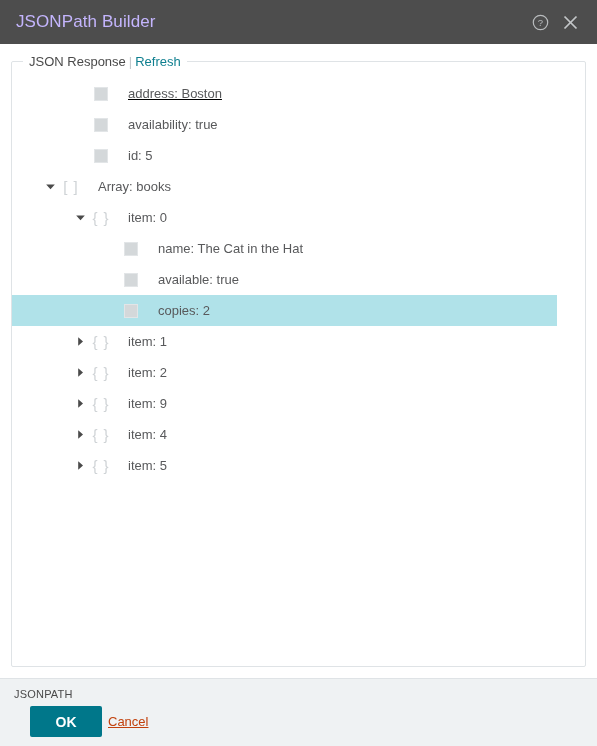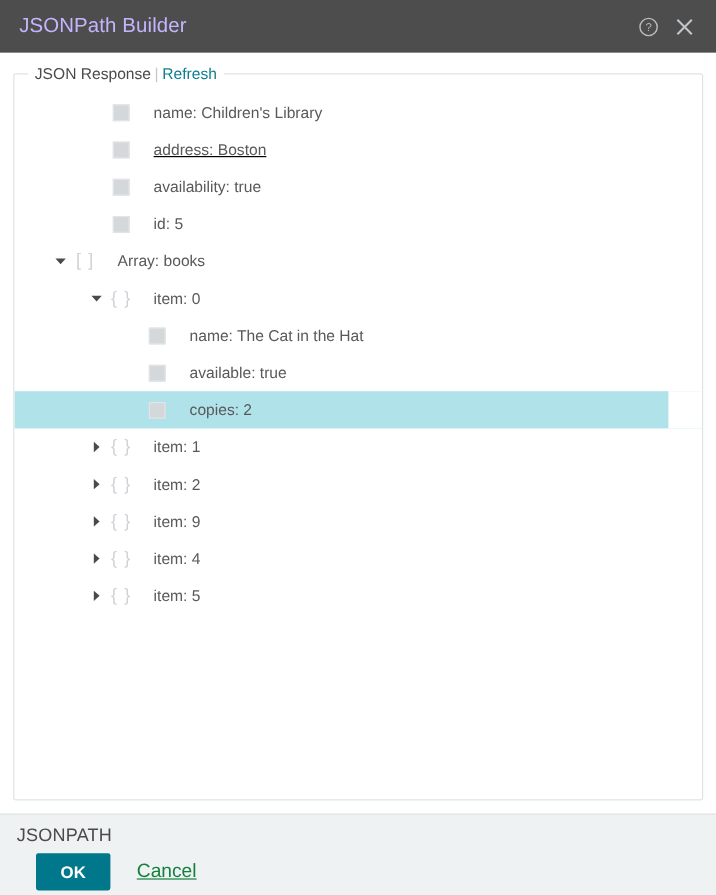--- a/index.html
+++ b/index.html
@@ -149,21 +149,21 @@
     left: 0;
     right: 0;
     bottom: 0;
     height: 68px;
     background: #eff2f3;
     border-top: 1px solid #dfe3e6;
     box-sizing: border-box;
     padding: 9px 11px 0 14px;
   }
   #jsonpath-label {
-    font-size: 15px;
+    font-size: 11px;
     color: #4a4a4a;
     letter-spacing: 0.2px;
     display: block;
     margin-bottom: 6px;
   }
   #footer-row {
     display: flex;
     align-items: center;
   }
   #jsonpath-input {
@@ -174,35 +174,35 @@
     border-radius: 3px;
     background: #ffffff;
     font-family: "Liberation Sans", sans-serif;
     font-size: 13px;
     color: #4a4a4a;
     padding: 0 8px;
     outline: none;
   }
   #ok-button {
     margin-left: 16px;
-    width: 62px;
+    width: 72px;
     height: 31px;
     background: #00778a;
     color: #ffffff;
     border: none;
     border-radius: 2px;
     font-family: "Liberation Sans", sans-serif;
     font-size: 14px;
     font-weight: bold;
     cursor: pointer;
   }
   #cancel-link {
-    margin-left: 22px;
-    color: #15803d;
-    font-size: 16px;
+    margin-left: 6px;
+    color: #c2410c;
+    font-size: 13px;
     text-decoration: underline;
     cursor: pointer;
   }
 </style>
 </head>
 <body>
 
 <div id="titlebar">
   <span id="title-text">JSONPath Builder</span>
 
@@ -222,27 +222,20 @@
 </div>
 
 <div id="dialog-body">
 
   <fieldset id="json-panel">
     <legend id="json-legend">
       <span>JSON Response</span><span class="sep">|</span><span id="refresh-link">Refresh</span>
     </legend>
 
     <div id="tree">
-        <div class="tree-row" style="padding-left: 60px;">
-          <span class="twisty"></span>
-          <span class="node-icon">
-            <span class="leaf-box"></span>
-          </span>
-          <span class="node-label">name: Children's Library</span>
-        </div>
         <div class="tree-row" style="padding-left: 60px; text-decoration: underline;">
           <span class="twisty"></span>
           <span class="node-icon">
             <span class="leaf-box"></span>
           </span>
           <span class="node-label">address: Boston</span>
         </div>
         <div class="tree-row" style="padding-left: 60px;">
           <span class="twisty"></span>
           <span class="node-icon">

